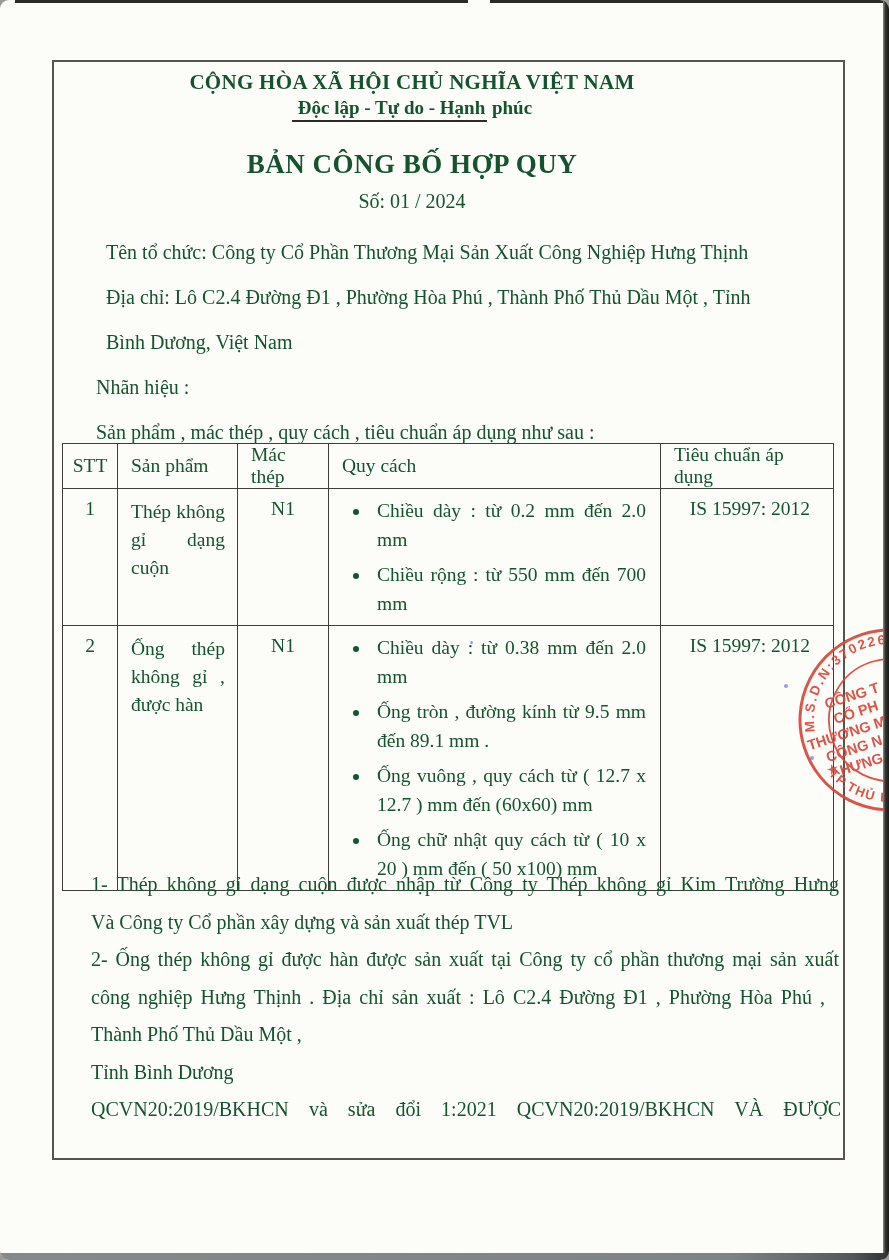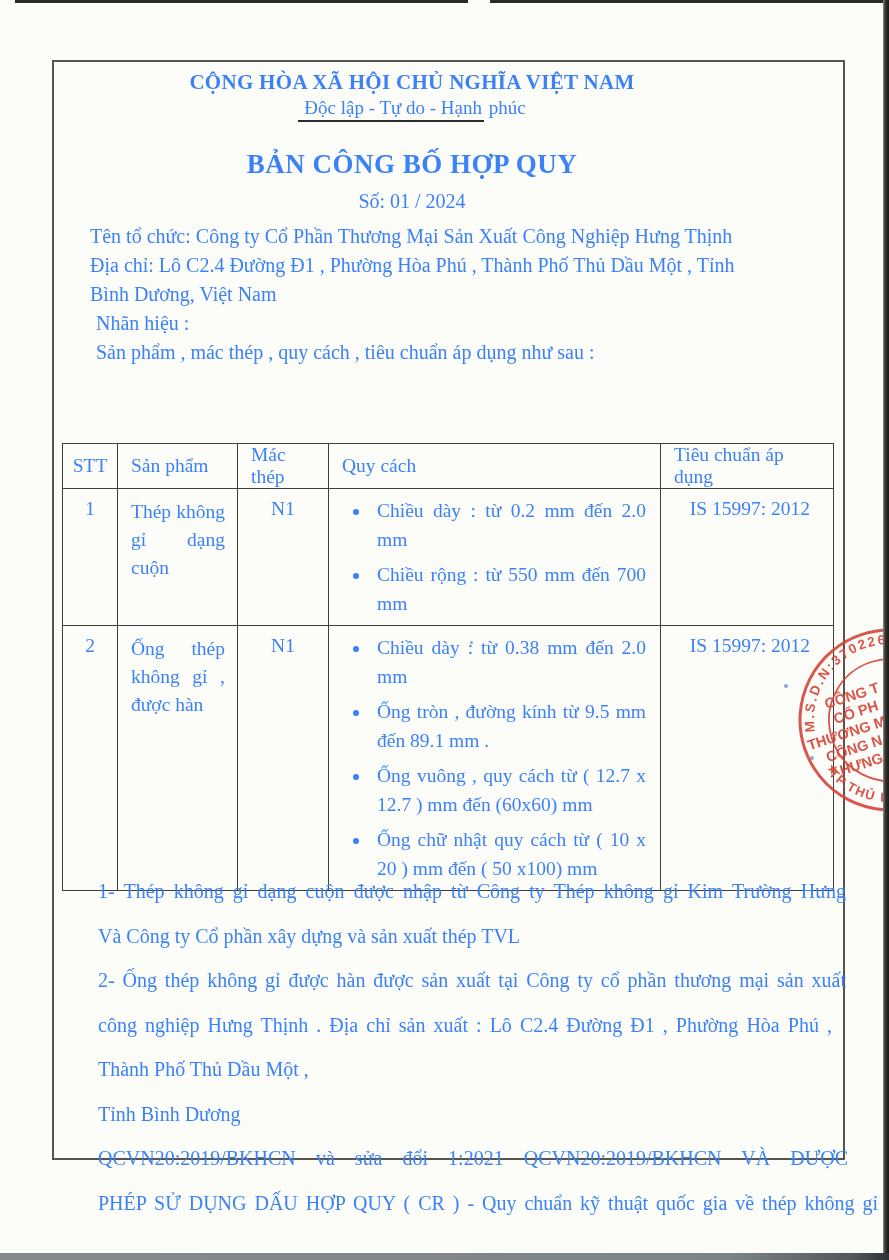--- a/index.html
+++ b/index.html
@@ -1,42 +1,43 @@
 <!DOCTYPE html>
 <html><head>
 <meta charset="utf-8">
 <style>
   html,body{margin:0;padding:0;}
   body{background:#9a9a98;}
   .page{
     position:relative; width:889px; height:1260px; margin:0 auto;
     background:#fcfcf9; overflow:hidden;
     font-family:"Liberation Serif","DejaVu Serif",serif;
-    color:#3b82f6;
+    color:#14532d;
+    border-radius:9px;
   }
   
   .edge-top-a{position:absolute;left:15px;top:0;width:453px;height:3px;background:#2a2a27;z-index:12;}
   .edge-top-b{position:absolute;left:490px;top:0;width:399px;height:3px;background:#2a2a27;z-index:12;}
   .edge-right{position:absolute;right:0;top:0;width:6px;height:100%;z-index:12;
     background:linear-gradient(to right,#8a8a86,#343431 40%,#181815);}
   .edge-bottom{position:absolute;left:0;bottom:0;width:100%;height:7px;z-index:12;
     background:linear-gradient(to right,#84898c 0%,#7d8487 82%,#52575a 96%,#2e3234);}
   
   .frame{
     position:absolute;left:52px;top:60px;width:789px;height:1096px;
     border:2px solid #56544c;background:transparent;
   }
   .header{position:absolute;left:0;top:8px;width:716px;text-align:center;}
   .nat-line{font-size:21px;font-weight:bold;letter-spacing:.3px;}
-  .motto{font-size:19px;font-weight:normal;margin-top:2px;}
+  .motto{font-size:19px;font-weight:bold;margin-top:2px;}
   .motto .u{border-bottom:2.5px solid #2b2b28;padding:0 2px 2px 6px;}
   .doc-title{font-size:27px;font-weight:bold;margin-top:30px;letter-spacing:.5px;}
   .doc-number{font-size:20px;margin-top:10px;}
   .info{position:absolute;left:36px;top:160px;width:730px;font-size:20px;line-height:29px;}
-  .info p{margin:0;}
+  .info p{margin:16px;}
   .info .p-phone{margin-top:0;}
   .info .p-product{margin-top:12px;margin-left:6px;}
   .info .p-brand{margin-left:6px;}
   .info .p-intro{margin-left:6px;}
   .bold{font-weight:bold;}
   
   table.spec{
     position:absolute;left:8px;top:381px;width:771px;
     border-collapse:collapse;table-layout:fixed;
     font-size:19.5px;
@@ -50,21 +51,21 @@
   td.cell-stt{text-align:center;padding-top:9px;height:98px;}
   td.cell-grade{text-align:center;padding-top:9px;}
   td.cell-product{padding:9px 12px 0 13px;text-align:justify;line-height:28px;}
   td.cell-specs{padding:2px 14px 0 6px;}
   td.cell-standard{padding:9px 6px 0 12px;text-align:center;}
   tr.row-2 td.cell-stt{height:234px;}
   ul.bullets{margin:6px 0 0 0;padding-left:36px;}
   ul.bullets li{margin:0 0 7px 0;line-height:28.5px;text-align:justify;padding-left:6px;}
   
   .notes{position:absolute;left:28px;top:799px;width:762px;font-size:20px;line-height:28.5px;}
-  .notes div{margin:16px;}
+  .notes div{margin:9px;}
   .jline{text-align:justify;text-align-last:justify;white-space:normal;}
   .n-item1-l1{margin-left:8px;width:748px;}
   .n-item1-l2{margin-left:0;}
   .n-item2-l1{margin-left:8px;width:748px;}
   .n-item2-l2{margin-left:22px;width:734px;}
   .n-item2-l3{margin-left:22px;}
   .n-qcvn-l1{margin-left:6px;width:750px;}
   .n-qcvn-l2{margin-left:-24px;width:780px;}
   
   .stamp{position:absolute;left:780px;top:598px;width:220px;height:260px;z-index:5;opacity:.92;}
@@ -150,21 +151,20 @@
     </table>
 
     <div class="notes">
       <div class="jline n-item1-l1">1- Thép không gỉ dạng cuộn được nhập từ Công ty Thép không gỉ Kim Trường Hưng</div>
       <div class="n-item1-l2">Và Công ty Cổ phần xây dựng và sản xuất thép TVL</div>
       <div class="jline n-item2-l1">2- Ống thép không gỉ được hàn được sản xuất tại Công ty cổ phần thương mại sản xuất</div>
       <div class="jline n-item2-l2">công nghiệp Hưng Thịnh . Địa chỉ sản xuất : Lô C2.4 Đường Đ1 , Phường Hòa Phú ,</div>
       <div class="n-item2-l3">Thành Phố Thủ Dầu Một ,</div>
       <div>Tỉnh Bình Dương</div>
       <div class="jline n-qcvn-l1">QCVN20:2019/BKHCN và sửa đổi 1:2021 QCVN20:2019/BKHCN VÀ ĐƯỢC</div>
-      <div class="jline n-qcvn-l2">PHÉP SỬ DỤNG DẤU HỢP QUY ( CR ) -  Quy chuẩn kỹ thuật quốc gia về thép không gỉ</div>
     </div>
 
   </div>
 
   <svg class="stamp" viewBox="0 0 220 260" aria-hidden="true">
     <defs>
       <path id="arcTop" d="M 34 122 A 76 76 0 0 1 186 122"></path>
       <path id="arcBot" d="M 28 122 A 82 82 0 0 0 192 122"></path>
     </defs>
     <g transform="rotate(-18 110 122)">

